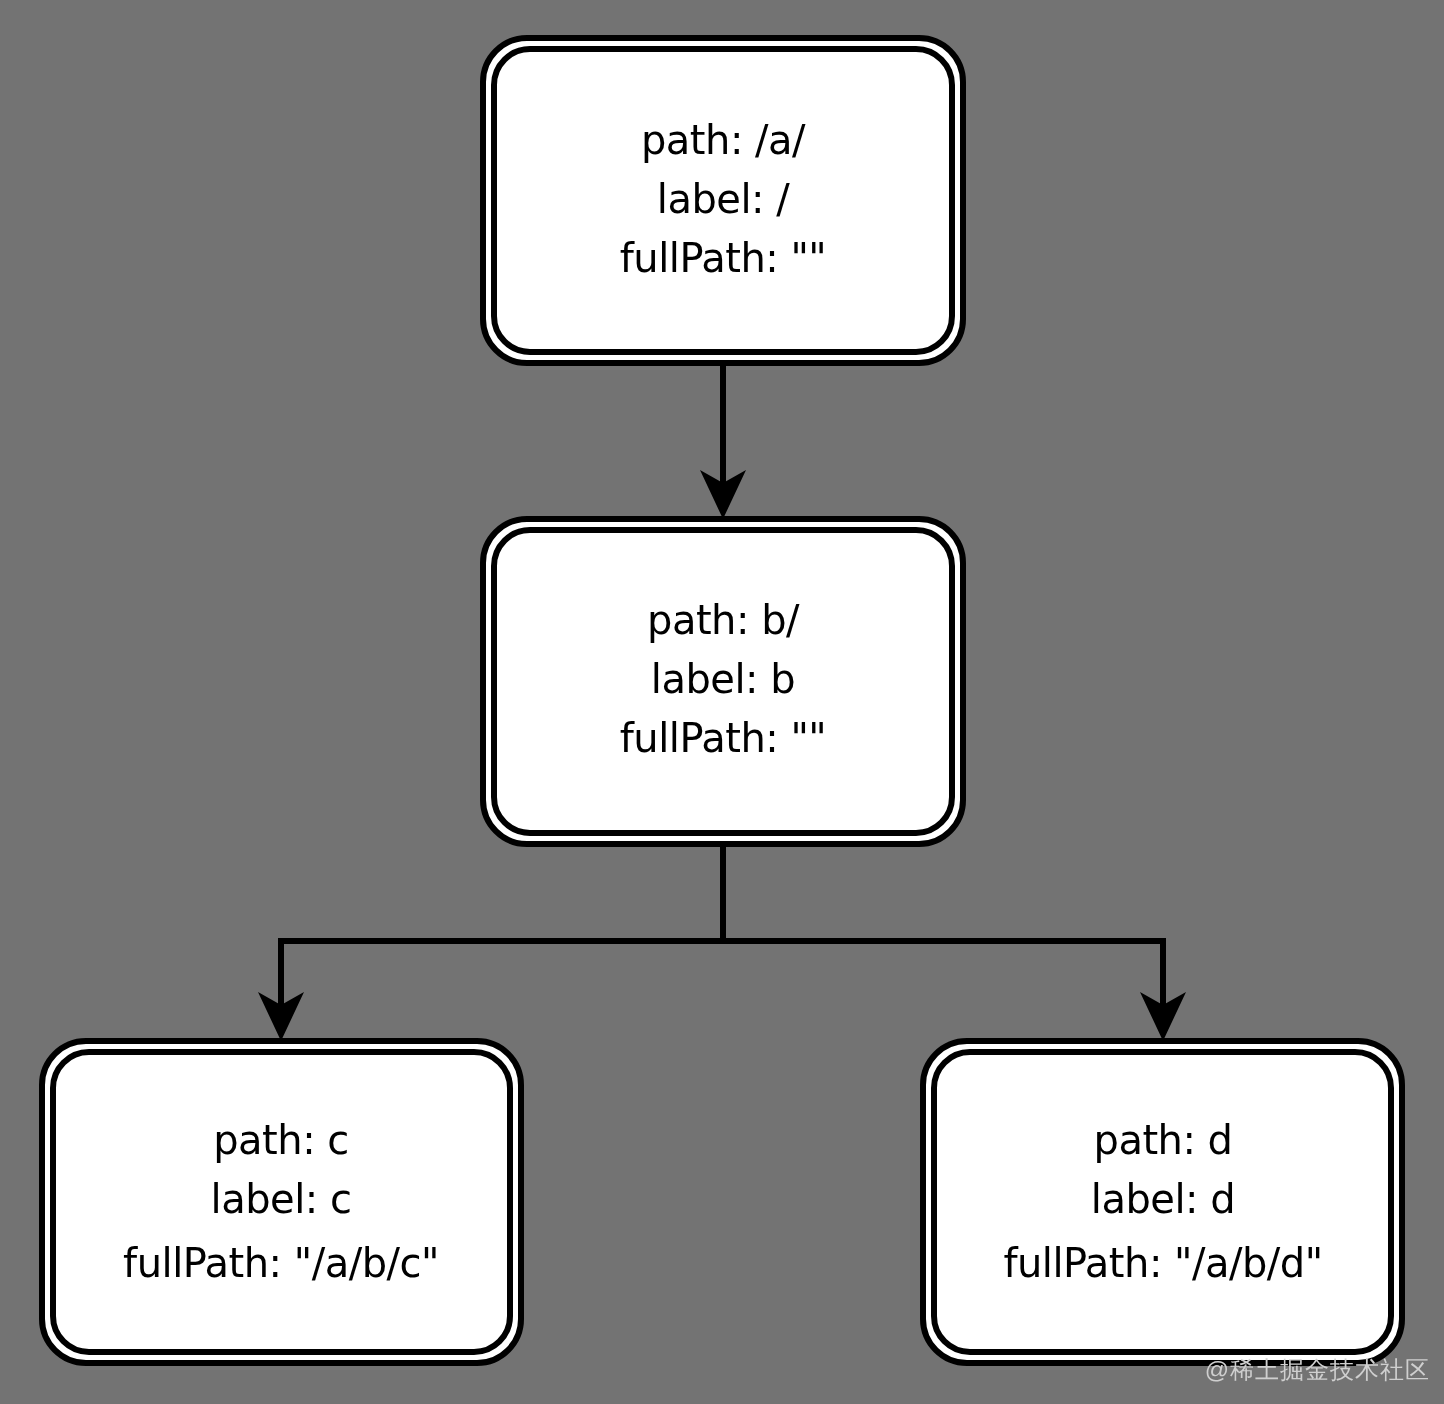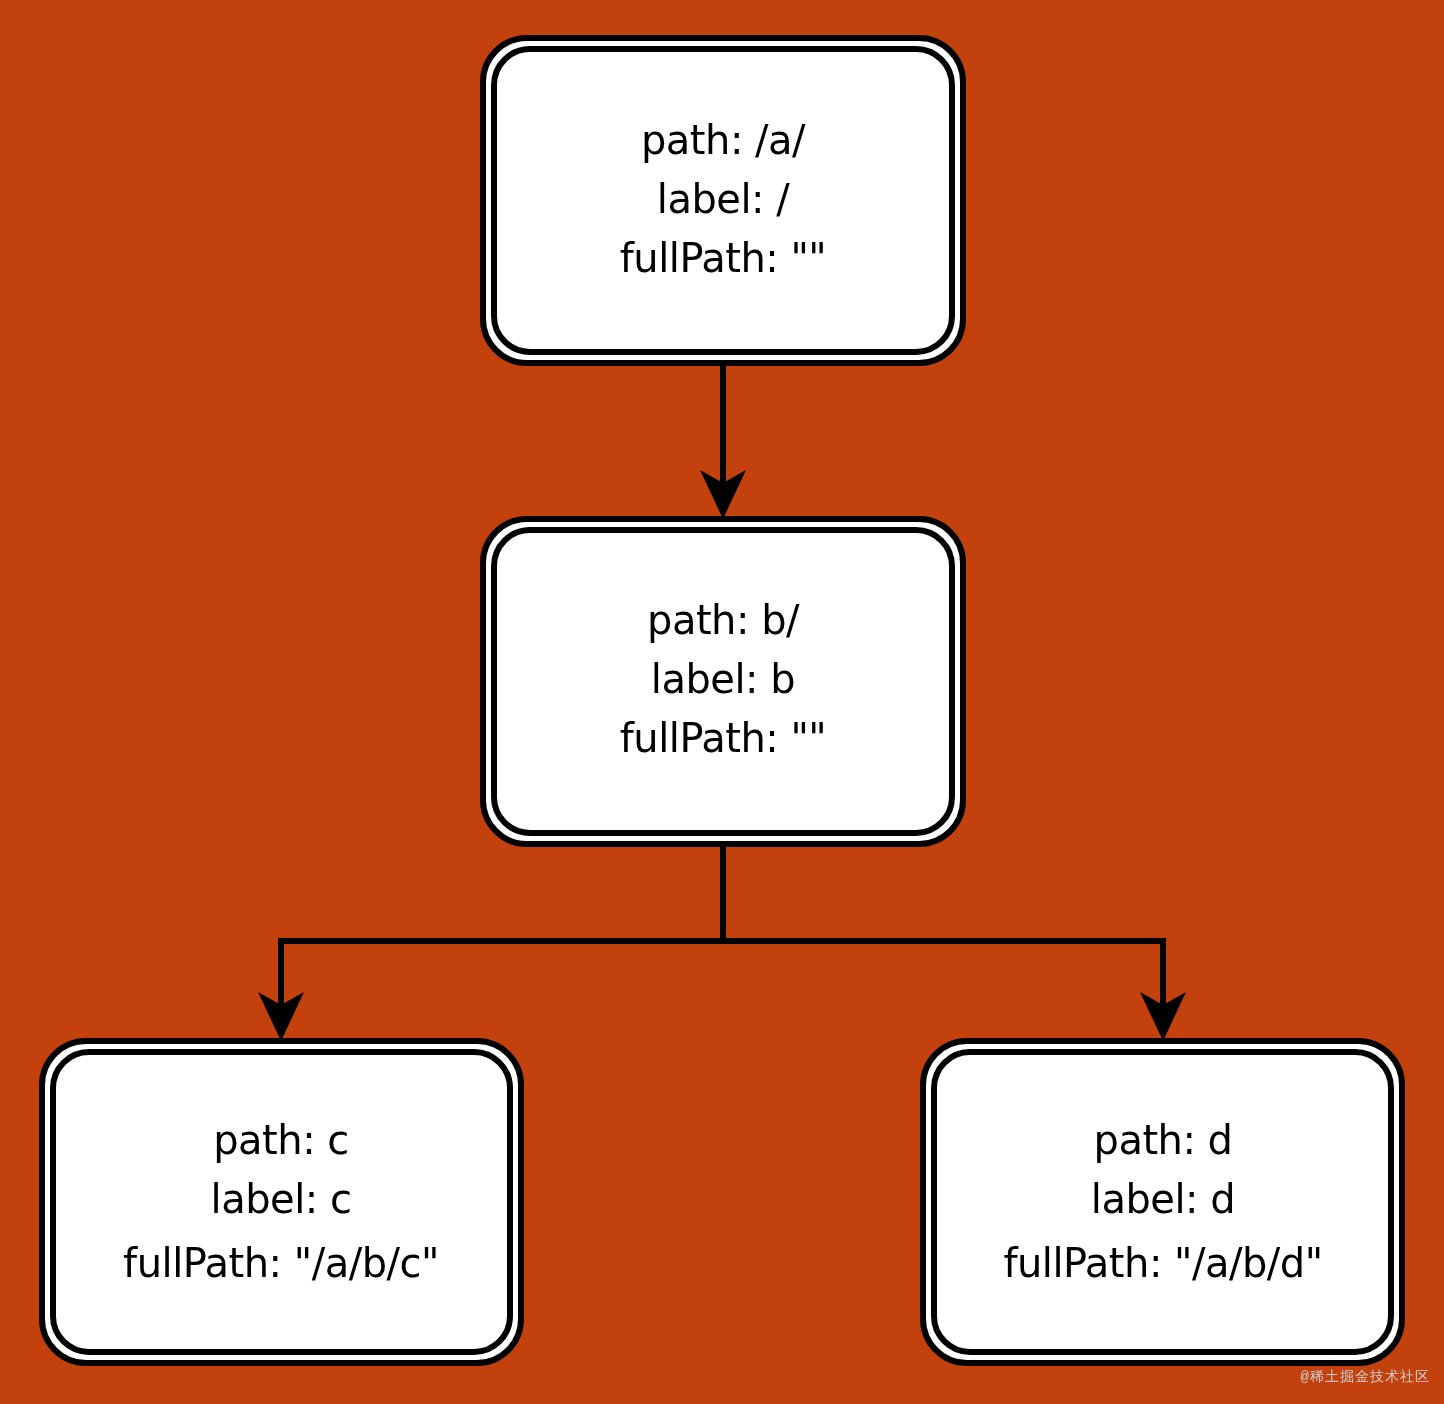--- a/index.html
+++ b/index.html
@@ -10,21 +10,21 @@
   body {
     width: 1444px;
     height: 1404px;
     overflow: hidden;
     font-family: "DejaVu Sans", sans-serif;
   }
   #diagram-root {
     position: relative;
     width: 1444px;
     height: 1404px;
-    background: #c2410c;
+    background: #737373;
   }
   svg#flow {
     display: block;
     width: 1444px;
     height: 1404px;
   }
   .node-outer, .node-inner {
     fill: #ffffff;
     stroke: #000000;
   }
@@ -46,22 +46,22 @@
     font-size: 40px;
     fill: #000000;
     text-anchor: middle;
     dominant-baseline: middle;
     letter-spacing: -0.5px;
   }
   .watermark {
     position: absolute;
     right: 14px;
     bottom: 18px;
-    font-family: Liberation Mono, monospace;
-    font-size: 14px;
+    font-family: Liberation Sans, sans-serif;
+    font-size: 24px;
     color: #cfcfcf;
     letter-spacing: 1px;
     white-space: nowrap;
     user-select: none;
   }
 </style>
 </head>
 <body>
 
 <div id="diagram-root">

